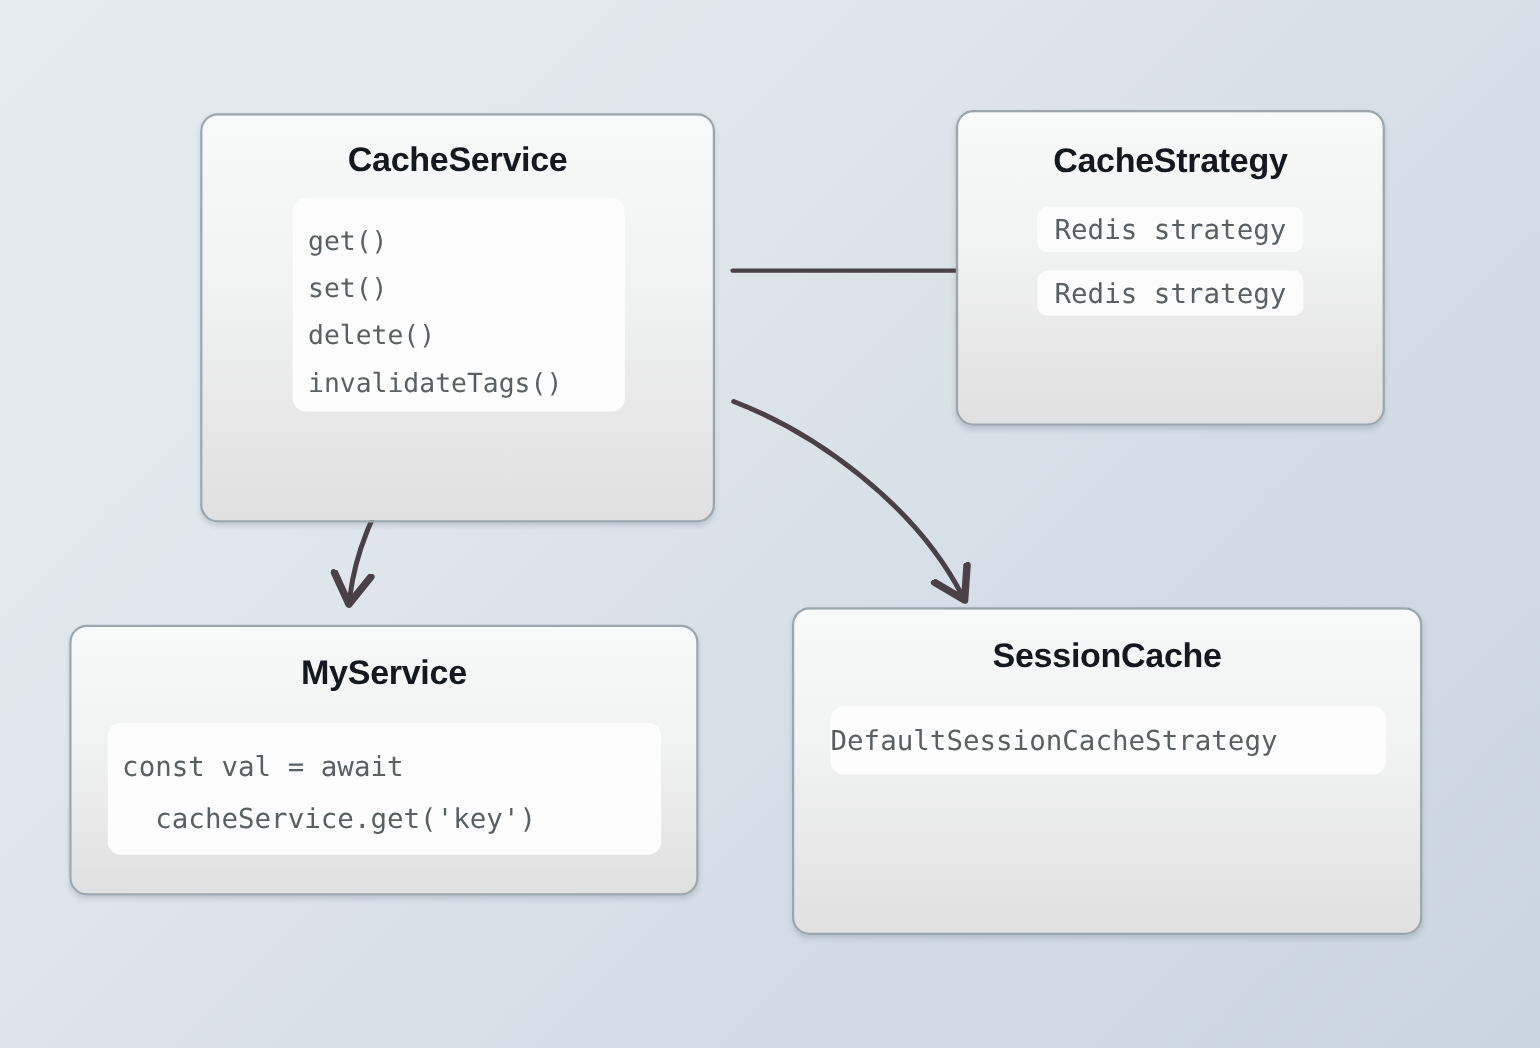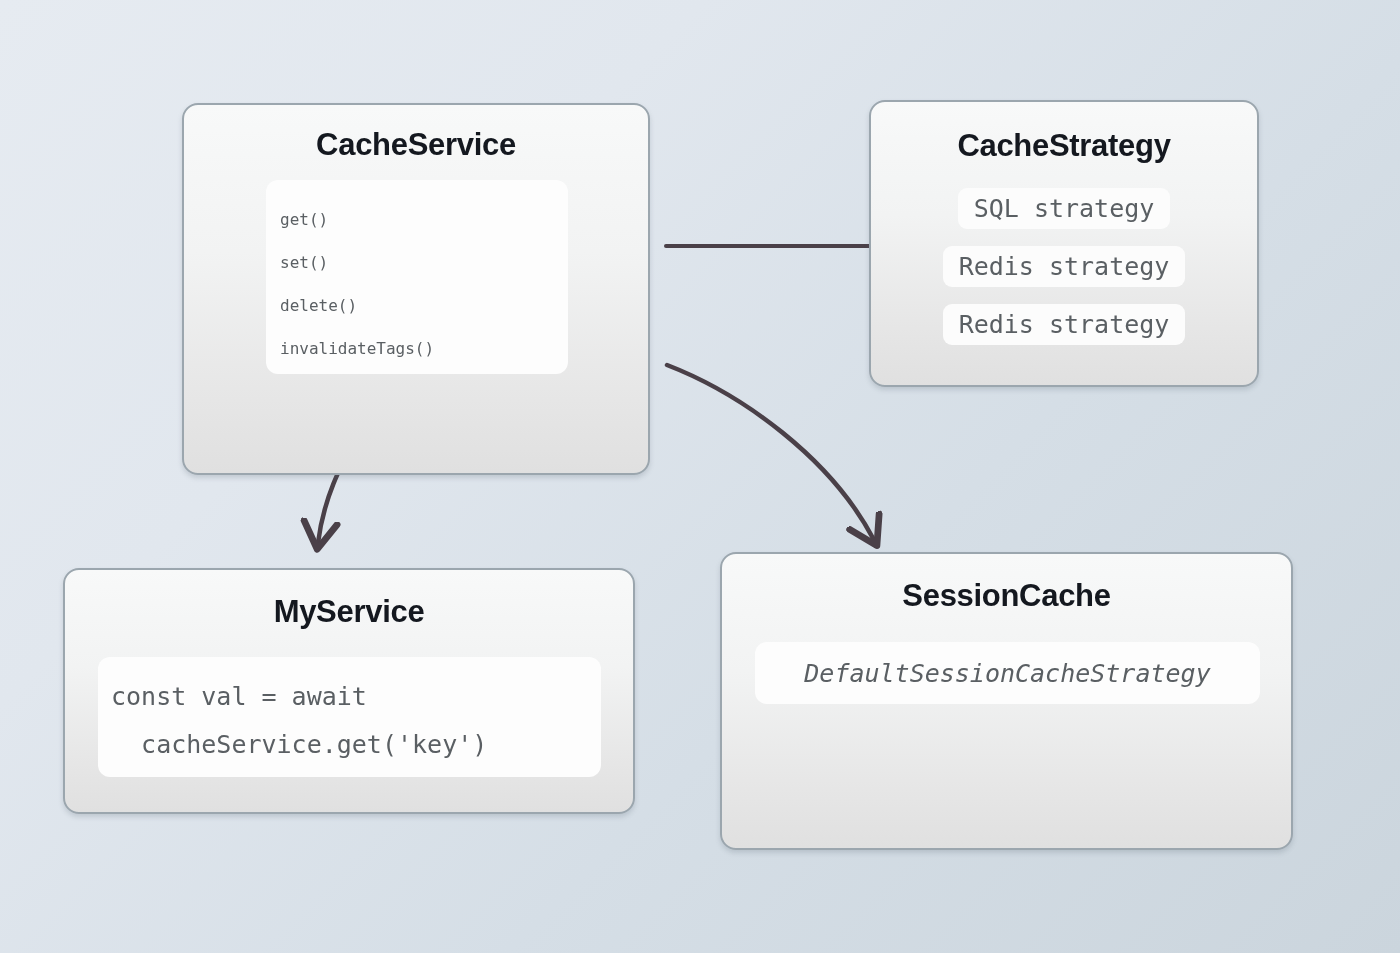--- a/index.html
+++ b/index.html
@@ -71,21 +71,21 @@
 
   
   #node-cacheservice {
     left: 182px; top: 103px; width: 468px; height: 372px;
   }
   #node-cacheservice .node-title { font-size: 31px; margin-top: 22px; }
   #node-cacheservice .code-panel {
     position: absolute; left: 82px; top: 75px;
     width: 302px; height: 194px;
     padding: 18px 0 0 14px;
-    font-size: 16px; line-height: 43px;
+    font-size: 24px; line-height: 43px;
   }
 
   #node-cachestrategy {
     left: 869px; top: 100px; width: 390px; height: 287px;
   }
   #node-cachestrategy .node-title { font-size: 31px; margin-top: 26px; }
   #node-cachestrategy .chips {
     margin-top: 24px; width: 100%;
     display: flex; flex-direction: column; align-items: center; gap: 17px;
   }
@@ -102,23 +102,22 @@
     font-size: 25px; line-height: 48px;
   }
 
   #node-sessioncache {
     left: 720px; top: 552px; width: 573px; height: 298px;
   }
   #node-sessioncache .node-title { font-size: 31px; margin-top: 24px; }
   #node-sessioncache .code-panel {
     position: absolute; left: 33px; top: 88px;
     width: 505px; height: 62px;
-    display: flex; align-items: center; justify-content: center;
+    display: flex; align-items: center; justify-content: flex-start;
     font-size: 25px;
-    font-style: italic;
   }
 </style>
 </head>
 <body>
 
 <div id="canvas">
 
   <svg id="edges" viewBox="0 0 1400 953" width="1400" height="953">
     <defs>
       <marker id="arrowhead" markerWidth="9" markerHeight="9" refX="5.2" refY="4.5" orient="auto" markerUnits="strokeWidth">
@@ -139,21 +138,20 @@
       <div class="code-line">get()</div>
       <div class="code-line">set()</div>
       <div class="code-line">delete()</div>
       <div class="code-line">invalidateTags()</div>
     </div>
   </div>
 
   <div class="node" id="node-cachestrategy">
     <div class="node-title">CacheStrategy</div>
     <div class="chips">
-      <div class="chip">SQL strategy</div>
       <div class="chip">Redis strategy</div>
       <div class="chip">Redis strategy</div>
     </div>
   </div>
 
   <div class="node" id="node-myservice">
     <div class="node-title">MyService</div>
     <div class="code-panel">
       <div class="code-line">const val = await</div>
       <div class="code-line">  cacheService.get('key')</div>

